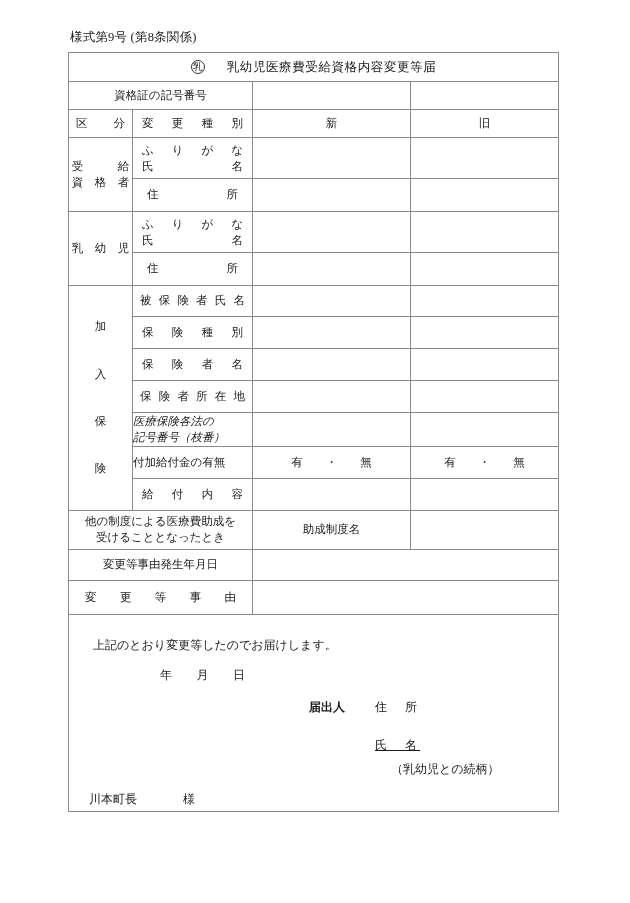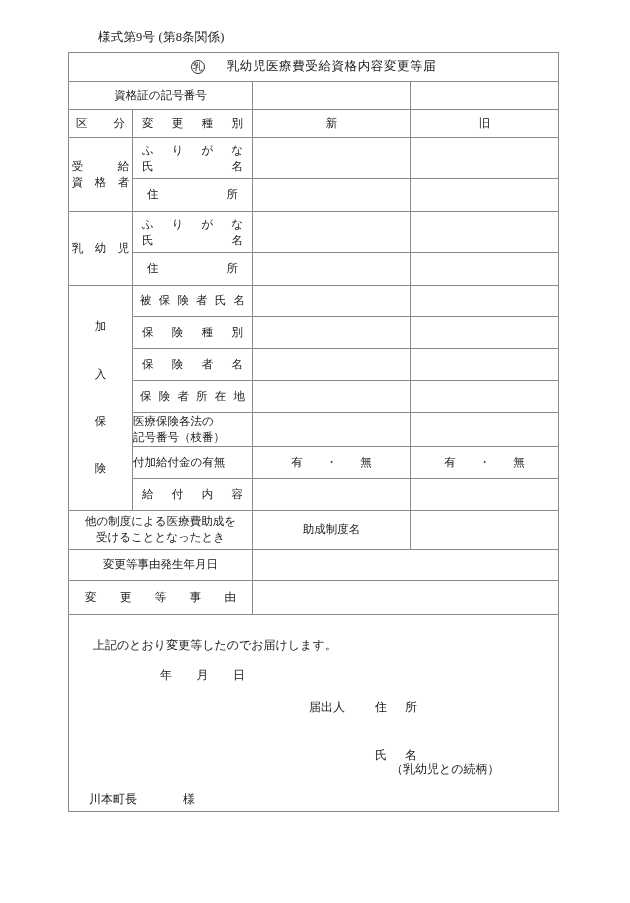--- a/index.html
+++ b/index.html
@@ -24,21 +24,20 @@
   }
 
   
   .form-no {
     position: absolute;
     left: 70px;
     top: 29px;
     font-size: 12.5px;
     letter-spacing: 0.2px;
     white-space: nowrap;
-    margin-left: 28px;
   }
 
   
   table.form {
     position: absolute;
     left: 68px;
     top: 52px;
     width: 490px;
     border-collapse: collapse;
     table-layout: fixed;
@@ -127,21 +126,21 @@
   }
 
   .title-row {
     display: flex;
     align-items: center;
     justify-content: center;
     gap: 22px;
     font-size: 12.5px;
     white-space: nowrap;
   }
-  .title-row .t-text { letter-spacing: 0.6px; font-family: Liberation Mono, monospace; }
+  .title-row .t-text { letter-spacing: 0.6px; }
 
   
   .decl {
     position: relative;
     height: 196px;
     font-size: 12px;
   }
   .decl .line1 {
     position: absolute;
     left: 24px;
@@ -156,34 +155,36 @@
     letter-spacing: 0.5px;
   }
   .decl .dateline span { margin-right: 24px; }
   .decl .dateline span:last-child { margin-right: 0; }
 
   .decl .submitter {
     position: absolute;
     left: 240px;
     top: 84px;
     white-space: nowrap;
+    font-weight: bold;
   }
   .decl .field-addr {
     position: absolute;
     left: 306px;
     top: 84px;
     white-space: nowrap;
     letter-spacing: 3px;
   }
   .decl .field-name {
     position: absolute;
     left: 306px;
-    top: 132px;
+    top: 122px;
     white-space: nowrap;
     letter-spacing: 3px;
+    text-decoration: underline;
   }
   .decl .relation {
     position: absolute;
     left: 322px;
     top: 146px;
     white-space: nowrap;
     font-family: Liberation Serif, serif;
   }
   .decl .mayor {
     position: absolute;
@@ -364,21 +365,21 @@
               <span>所</span>
               <span>在</span>
               <span>地</span>
           </div>
         </td>
         <td></td>
         <td></td>
       </tr>
 
       <tr>
-        <td style="height:33px;" class="cell-pad">
+        <td style="height:33px;font-style:italic;" class="cell-pad">
           <div style="line-height:1.35;">
             <div>医療保険各法の</div>
             <div>記号番号（枝番）</div>
           </div>
         </td>
         <td></td>
         <td></td>
       </tr>
 
       <tr>

